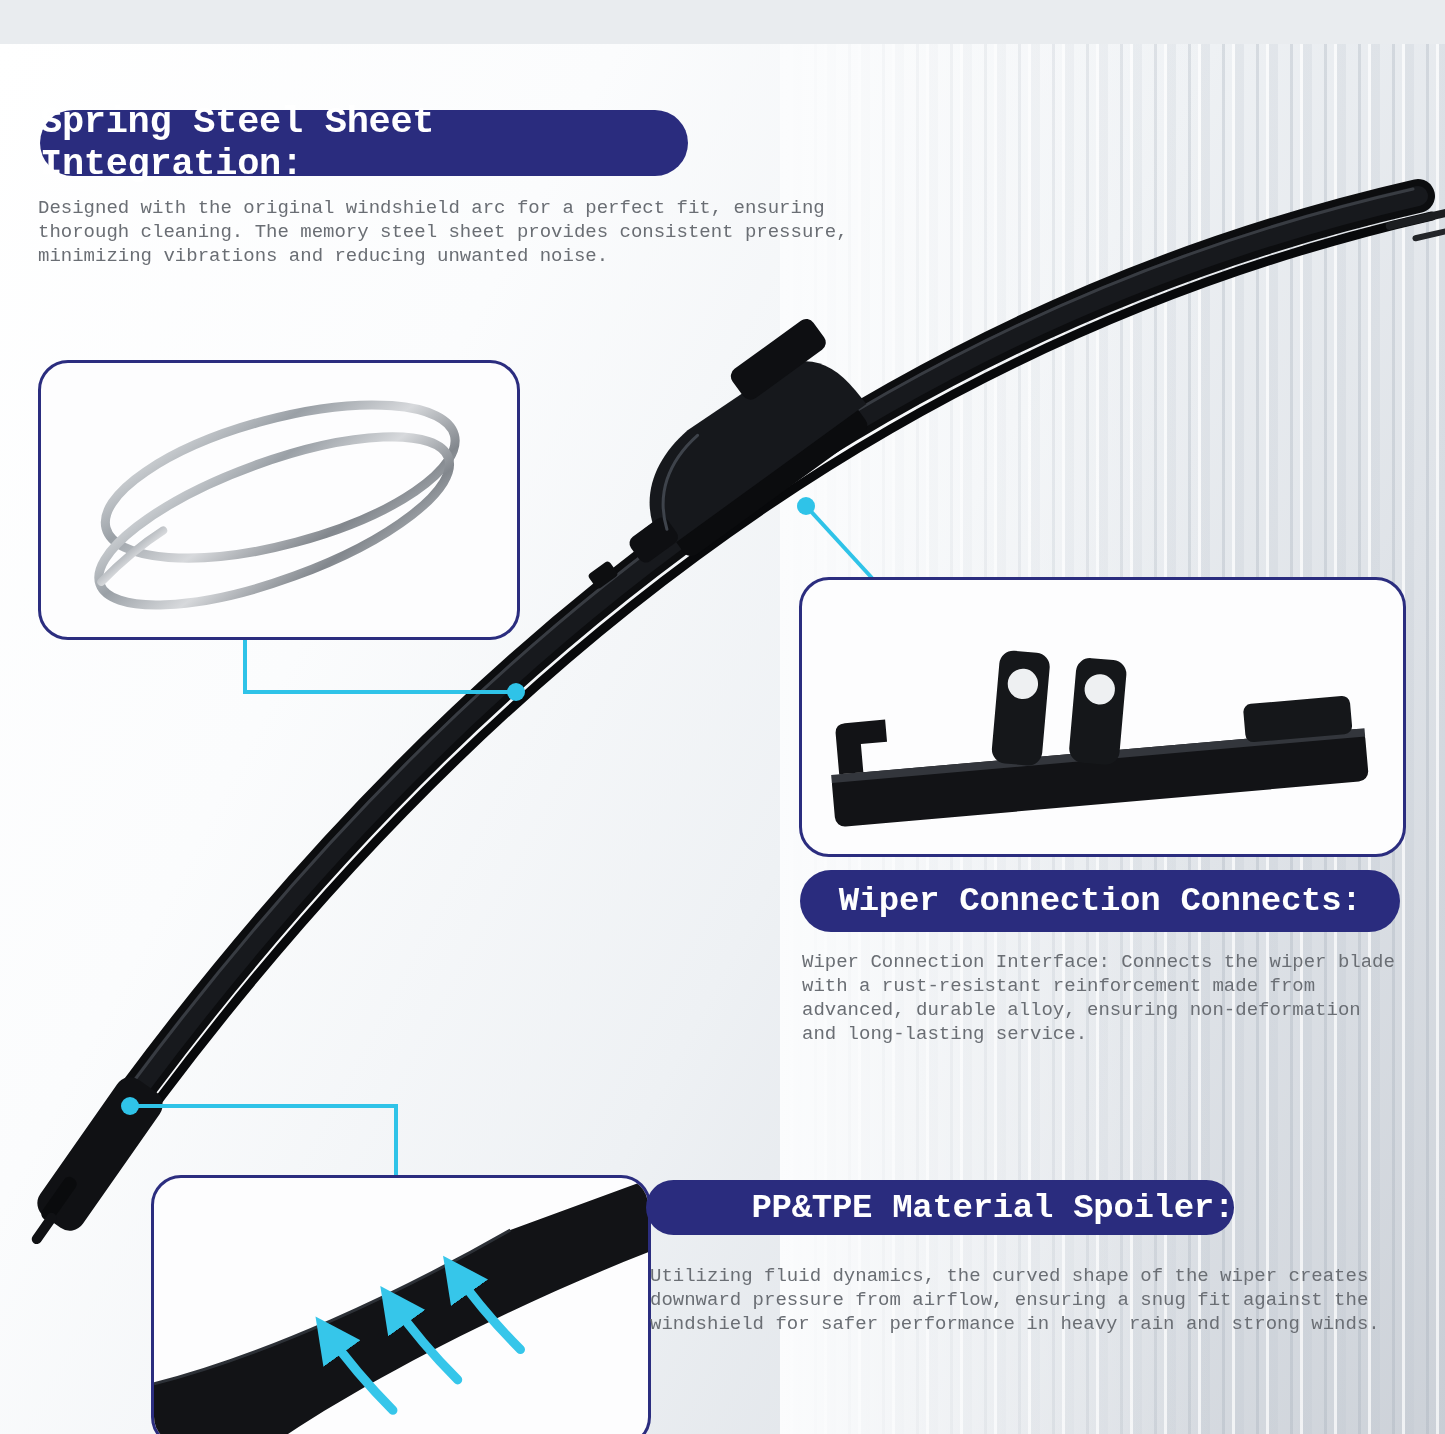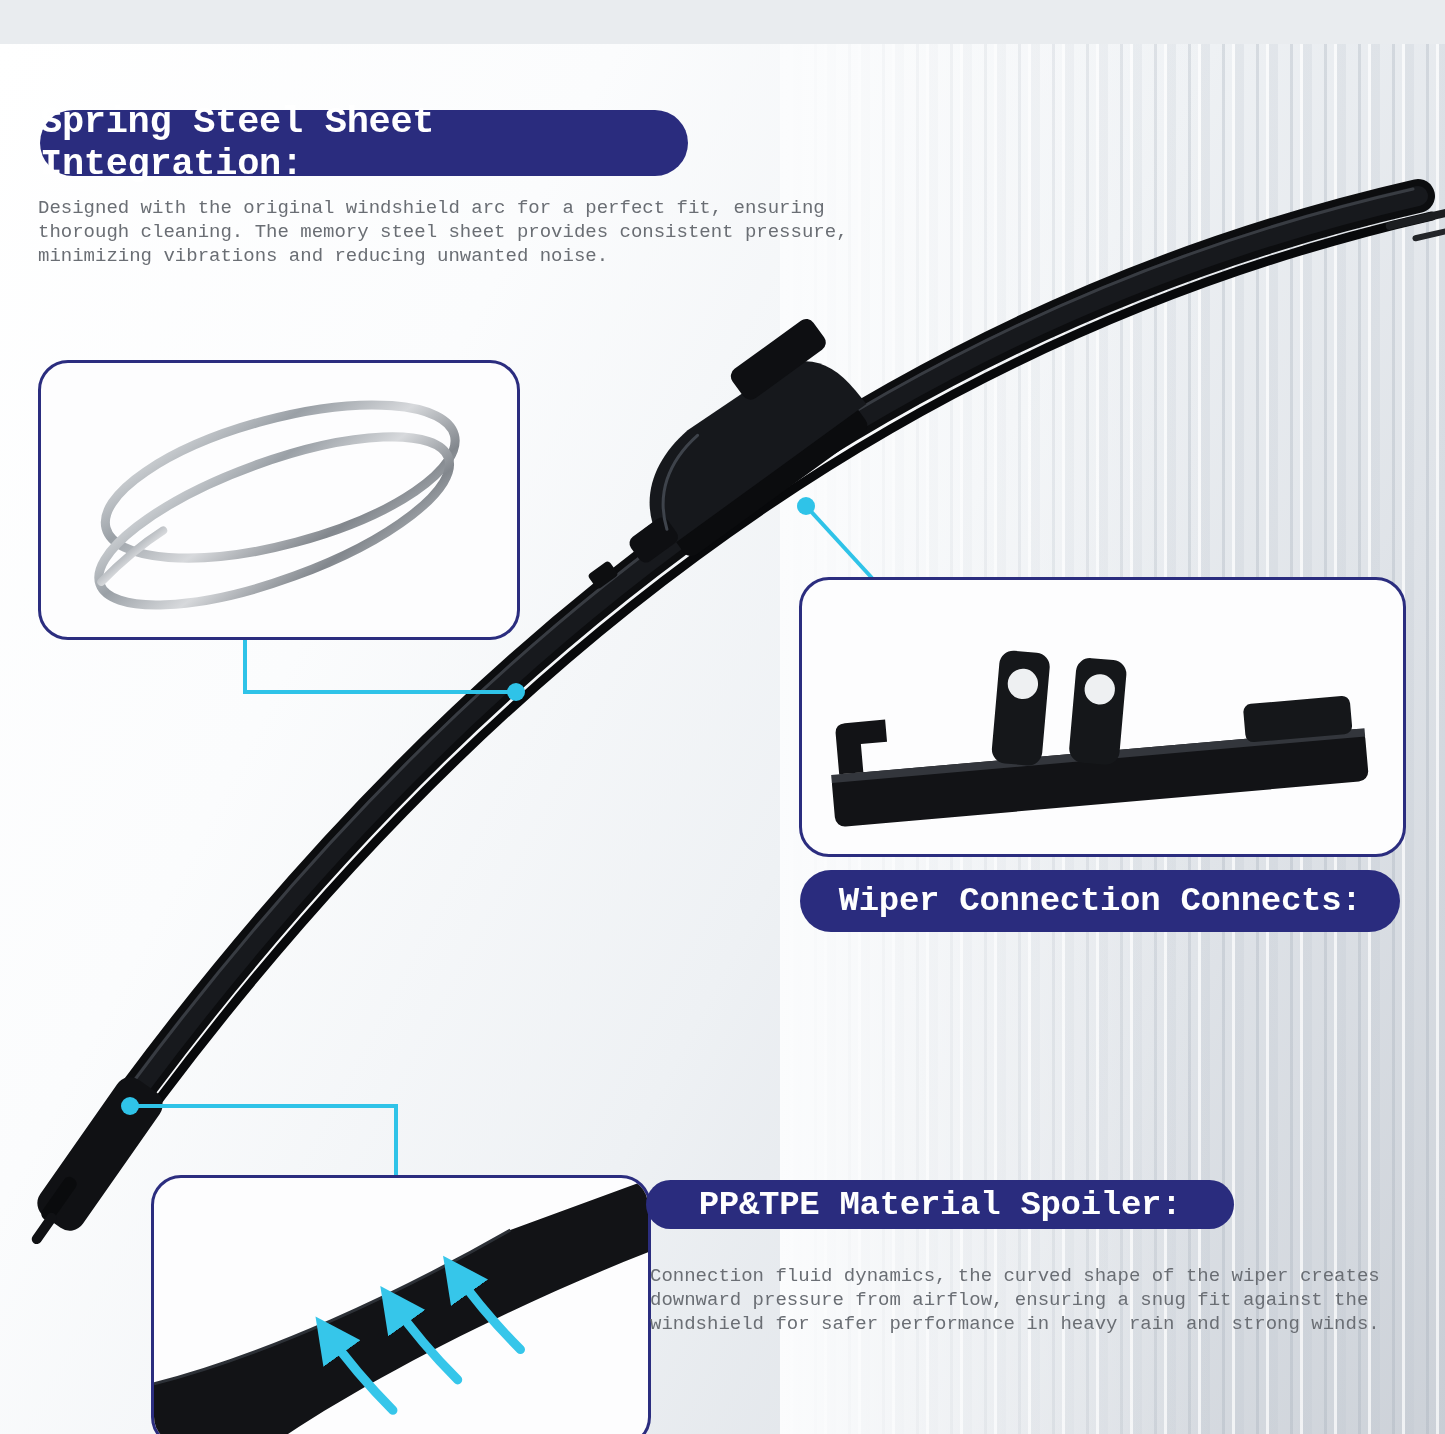--- a/index.html
+++ b/index.html
@@ -23,21 +23,21 @@
     background:linear-gradient(90deg,#fbfcfd 0%,rgba(251,252,253,0) 65%);
   }
   .blade-layer{position:absolute;inset:0;z-index:2;}
   .pill{
     position:absolute;z-index:4;background:#2a2c7e;color:#ffffff;
     display:flex;align-items:center;justify-content:center;
     font-weight:700;border-radius:40px;letter-spacing:-0.3px;
   }
   .pill-1{left:40px;top:66px;width:648px;height:66px;font-size:37px;}
   .pill-2{left:800px;top:826px;width:600px;height:62px;font-size:34px;}
-  .pill-3{left:646px;top:1136px;width:588px;height:49px;font-size:34px;}
+  .pill-3{left:646px;top:1136px;width:588px;height:55px;font-size:34px;justify-content:flex-end;}
   .body-text{
     position:absolute;z-index:4;color:#6a6e74;font-size:19px;line-height:1.27;
   }
   .body-1{left:38px;top:152px;width:850px;}
   .body-2{left:802px;top:906px;width:600px;}
   .body-3{left:650px;top:1220px;width:748px;}
   .callout-box{
     position:absolute;z-index:3;background:#fdfdfe;
     border:3px solid #2b2d7f;border-radius:30px;overflow:hidden;
   }
@@ -134,35 +134,36 @@
           <rect x="268" y="76" width="50" height="104" rx="14" fill="#15171a"></rect>
           <circle cx="293" cy="106" r="15" fill="#eef0f2"></circle>
         </g>
         <rect x="440" y="134" width="106" height="38" rx="8" fill="#15171a"></rect>
       </g>
     </svg>
   </div>
   <div class="pill pill-2">
     <span>Wiper Connection Connects:</span>
   </div>
+  <div class="body-text body-2">Wiper Connection Interface: Connects the wiper blade with a rust-resistant reinforcement made from advanced, durable alloy, ensuring non-deformation and long-lasting service.</div>
 
   <div class="callout-box box-3">
     <svg viewBox="0 0 488 260">
       <defs>
         <marker id="ah" viewBox="0 0 10 10" refX="6" refY="5" markerWidth="5" markerHeight="5" orient="auto">
           <path d="M0,0 L10,5 L0,10 Z" fill="#36c6ea"></path>
         </marker>
       </defs>
       <path d="M 0 260 L 0 202 C 110 174 240 114 352 50 L 488 0 L 488 72 C 360 122 210 198 120 260 Z" fill="#121316"></path>
       <path d="M 0 202 C 110 174 240 114 352 50" fill="none" stroke="#2c3036" stroke-width="3"></path>
       <g stroke="#36c6ea" stroke-width="9" fill="none" stroke-linecap="round">
         <path d="M 236 228 Q 200 192 170 150" marker-end="url(#ah)"></path>
         <path d="M 300 198 Q 264 162 234 120" marker-end="url(#ah)"></path>
         <path d="M 362 168 Q 326 132 296 90" marker-end="url(#ah)"></path>
       </g>
     </svg>
   </div>
   <div class="pill pill-3">
     <span>PP&amp;TPE Material Spoiler:</span>
   </div>
-  <div class="body-text body-3">Connection fluid dynamics, the curved shape of the wiper creates downward pressure from airflow, ensuring a snug fit against the windshield for safer performance in heavy rain and strong winds.</div>
+  <div class="body-text body-3">Utilizing fluid dynamics, the curved shape of the wiper creates downward pressure from airflow, ensuring a snug fit against the windshield for safer performance in heavy rain and strong winds.</div>
 
 </div>
 
 </body></html>

